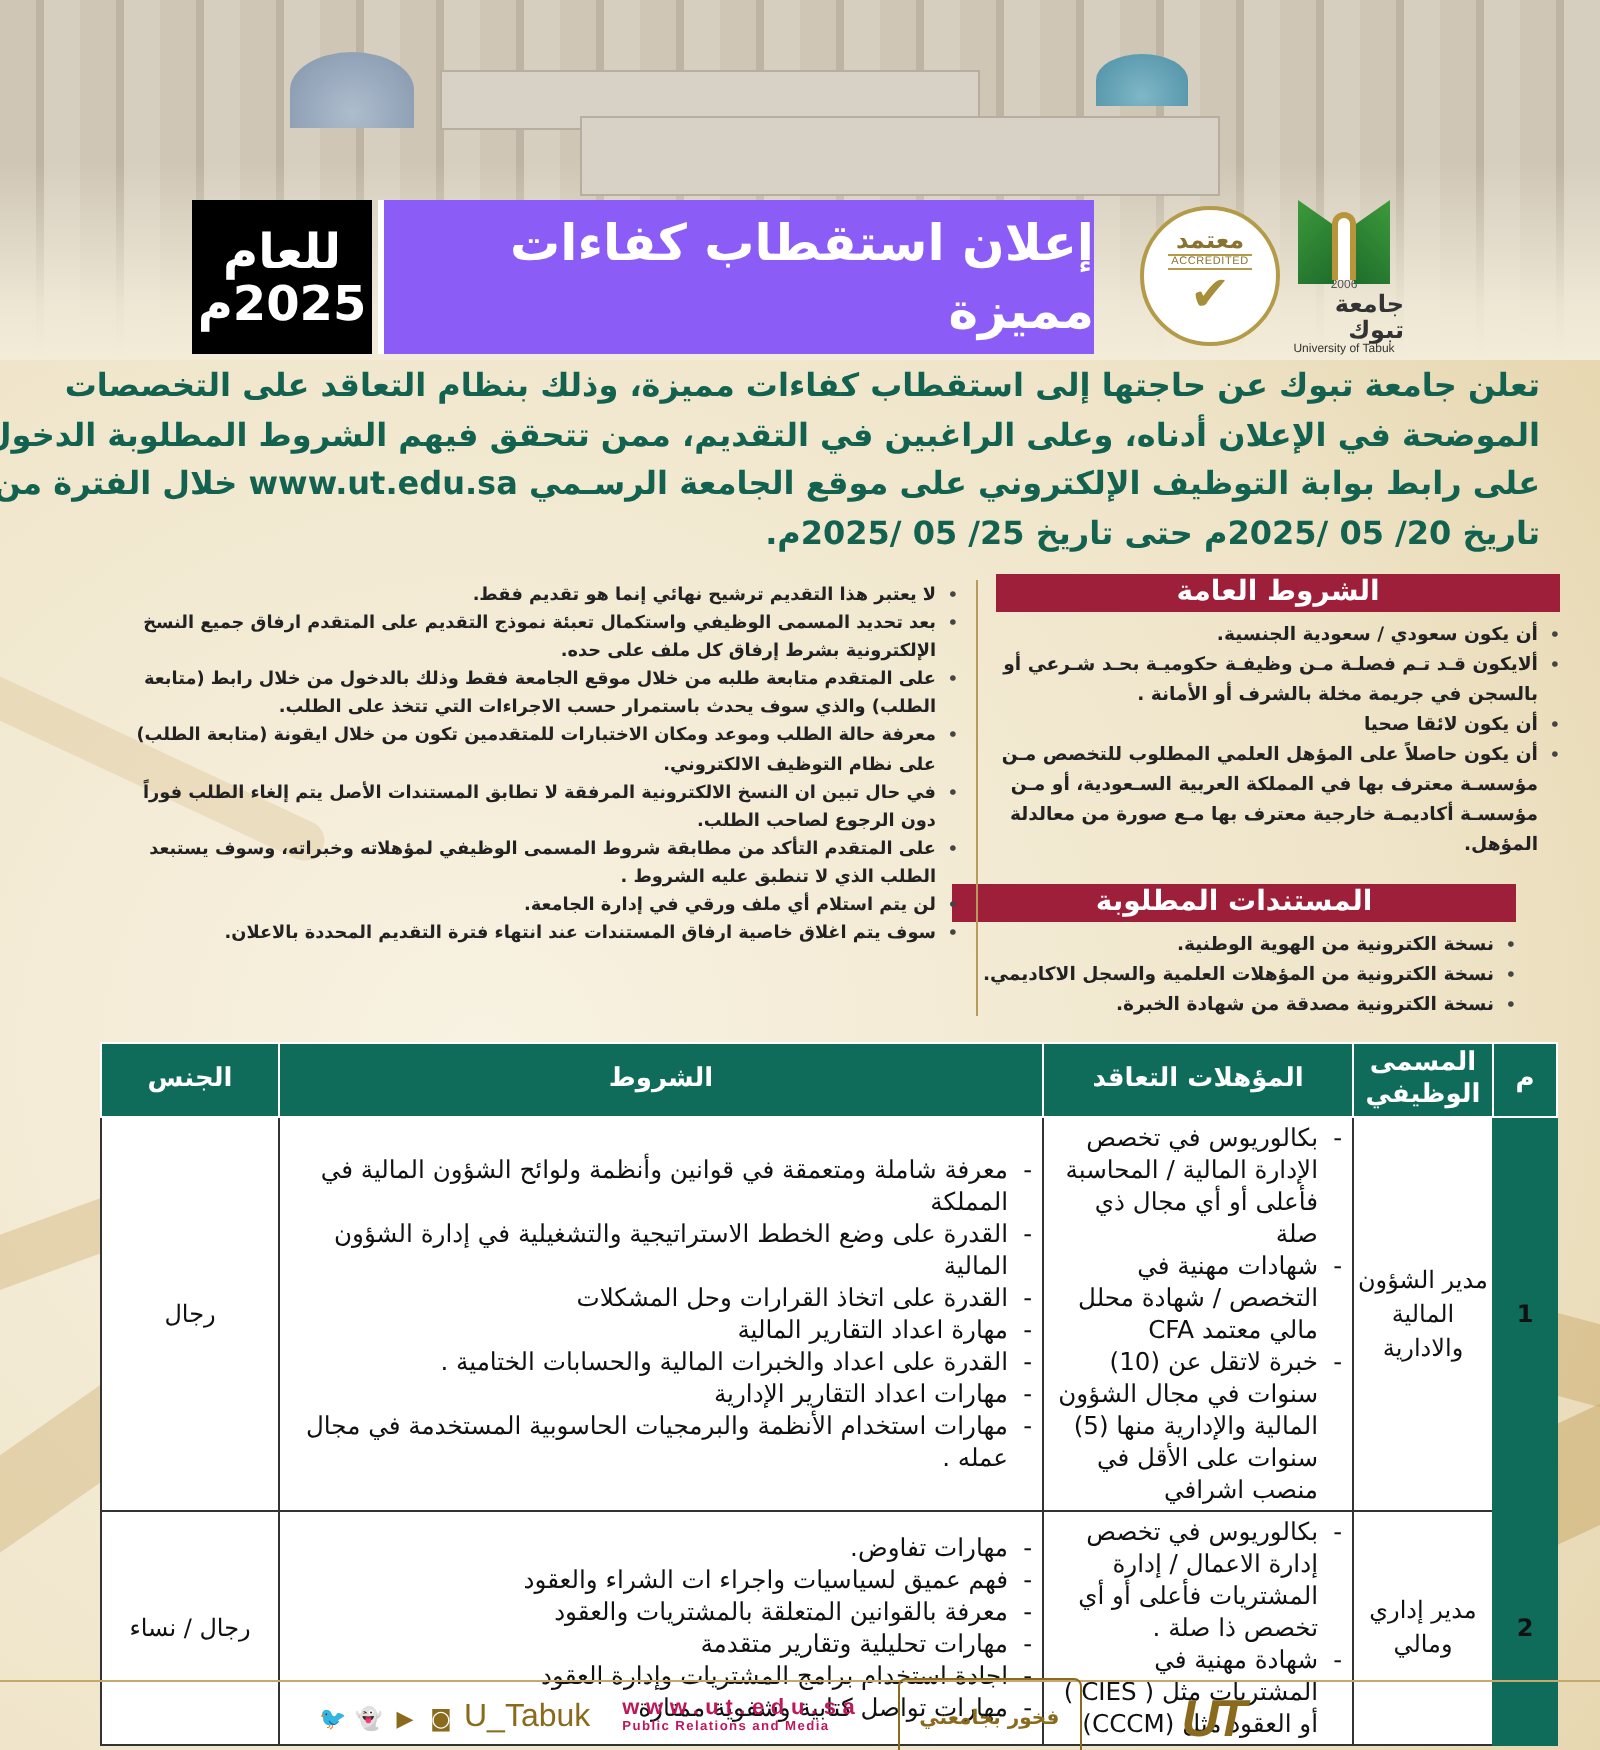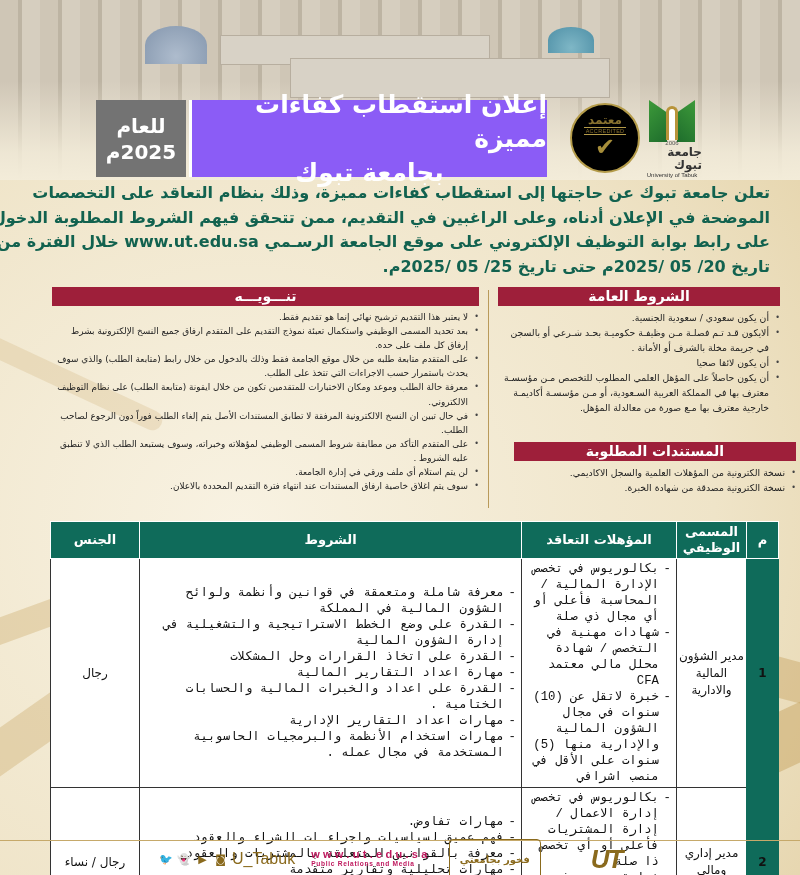--- a/index.html
+++ b/index.html
@@ -34,33 +34,33 @@
   .photo .dome { position: absolute; border-radius: 50% 50% 0 0; }
   .dome1 { left: 145px; top: 26px; width: 62px; height: 38px; background: radial-gradient(circle at 50% 80%, #aebccd, #8496ad); }
   .dome2 { left: 548px; top: 27px; width: 46px; height: 26px; background: radial-gradient(circle at 50% 80%, #7fb7c6, #4e8fa6); }
   .photo .roof { position: absolute; background: #d8d2c6; border: 1px solid #b7ae9f; }
   .roof1 { left: 220px; top: 35px; width: 270px; height: 30px; background: #c9c6c0; }
   .roof2 { left: 290px; top: 58px; width: 320px; height: 40px; }
 
   
   .banner { position: absolute; top: 100px; height: 77px; }
   .year-box {
-    left: 96px; width: 90px; background: #737373; color: #fff;
+    left: 96px; width: 90px; background: #000000; color: #fff;
     display: flex; flex-direction: column; align-items: center; justify-content: center;
-    font-weight: bold; font-size: 20px; line-height: 26px;
+    font-weight: bold; font-size: 24px; line-height: 26px;
   }
   .title-box {
     left: 189px; width: 358px; background: #8b5cf6; color: #fff;
     border-left: 3px solid #fff;
     display: flex; flex-direction: column; align-items: center; justify-content: center;
     font-weight: bold; font-size: 25px; line-height: 34px;
   }
   .accredited {
     position: absolute; left: 570px; top: 103px; width: 70px; height: 70px; border-radius: 50%;
-    border: 2px solid #b49b49; background: #000000;
+    border: 2px solid #b49b49; background: #ffffff;
     display: flex; flex-direction: column; align-items: center; justify-content: flex-start; padding-top: 8px;
     color: #8a7330;
   }
   .accredited .ar { font-size: 12px; font-weight: bold; }
   .accredited .en { font-size: 5.5px; letter-spacing: 0.3px; font-family: "Liberation Sans", sans-serif; border-top: 1px solid #b49b49; border-bottom: 1px solid #b49b49; padding: 0 2px; }
   .accredited .check { font-size: 24px; line-height: 24px; color: #a78e3a; }
   .ut-logo { position: absolute; left: 642px; top: 100px; width: 60px; height: 78px; display: flex; flex-direction: column; align-items: center; }
   .ut-emblem { width: 46px; height: 42px; position: relative; }
   .ut-emblem .l { position: absolute; left: 0; top: 0; width: 18px; height: 42px; background: linear-gradient(135deg, #3d9a3a, #1e6d2c); clip-path: polygon(0 0, 100% 30%, 100% 100%, 0 100%); }
   .ut-emblem .r { position: absolute; right: 0; top: 0; width: 18px; height: 42px; background: linear-gradient(225deg, #3d9a3a, #1e6d2c); clip-path: polygon(0 30%, 100% 0, 100% 100%, 0 100%); }
@@ -76,24 +76,24 @@
     text-align-last: right;
   }
   .intro p { white-space: nowrap; }
 
   
   .sec-header {
     background: #9e1f3a; color: #fff; font-weight: bold; text-align: center;
     font-size: 14px; height: 19px; line-height: 19px;
   }
   .general { position: absolute; left: 498px; top: 287px; width: 282px; }
-  .docs { position: absolute; left: 514px; top: 442px; width: 282px; }
+  .docs { position: absolute; left: 476px; top: 442px; width: 282px; }
   .note { position: absolute; left: 52px; top: 287px; width: 427px; }
   .vline { position: absolute; left: 488px; top: 290px; width: 1px; height: 218px; background: #b99a5a; }
-  ul.blist { list-style: none; margin-top: 4px; }
+  ul.blist { list-style: none; margin-top: 4px; font-weight: bold; }
   ul.blist li {
     position: relative; padding-right: 11px; font-size: 9.3px; line-height: 15px; color: #222;
   }
   ul.blist li::before { content: "•"; position: absolute; right: 0; top: 0; font-size: 8px; color: #444; }
   .note ul.blist li { font-size: 8.9px; line-height: 14.1px; }
 
   
   table.jobs {
     position: absolute; left: 50px; top: 521px; width: 729px;
     border-collapse: collapse; background: #fff; font-size: 12px;
@@ -101,21 +101,21 @@
   table.jobs th {
     background: #0f6b5a; color: #fff; font-weight: bold; font-size: 13px;
     border: 1px solid #ffffff; height: 37px; line-height: 16px;
   }
   table.jobs td { border: 1px solid #333; vertical-align: middle; color: #111; }
   td.num { background: #0f6b5a; color: #fff; text-align: center; font-weight: bold; border-color: #0f6b5a !important; width: 32px; }
   td.title { text-align: center; width: 70px; line-height: 17px; }
   td.qual { width: 155px; padding: 2px 5px 2px 3px; }
   td.cond { padding: 2px 5px 2px 3px; }
   td.gender { text-align: center; width: 89px; }
-  ul.dash { list-style: none; font-family: Liberation Mono, monospace; }
+  ul.dash { list-style: none; }
   ul.dash li { position: relative; padding-right: 12px; font-size: 12.3px; line-height: 16px; }
   ul.dash li::before { content: "-"; position: absolute; right: 0; top: 0; }
 
   
   .footer-line { position: absolute; left: 0; top: 840px; width: 800px; height: 1px; background: #c6a96a; }
   .footer { position: absolute; left: 160px; top: 845px; height: 28px; display: flex; align-items: center; gap: 10px; direction: ltr; }
   .social { display: flex; align-items: center; gap: 5px; color: #8a6a1d; font-size: 12px; }
   .social .ic { width: 13px; height: 13px; display: inline-flex; align-items: center; justify-content: center; font-size: 11px; color: #8a6a1d; }
   .handle { font-family: "Liberation Sans", sans-serif; color: #8a6a1d; font-size: 16px; margin-right: 6px; }
   .website { display: flex; flex-direction: column; color: #be185d; font-family: "Liberation Sans", sans-serif; line-height: 10px; }
@@ -141,21 +141,20 @@
   <div class="dome dome1"></div>
   <div class="dome dome2"></div>
 </div>
 
 <div class="banner year-box">
   <span>للعام</span>
   <span>2025م</span>
 </div>
 <div class="banner title-box">
   <span>إعلان استقطاب كفاءات مميزة</span>
-  <span>بجامعة تبوك</span>
 </div>
 <div class="accredited">
   <span class="ar">معتمد</span>
   <span class="en">ACCREDITED</span>
   <span class="check">✔</span>
 </div>
 <div class="ut-logo">
   <div class="ut-emblem">
     <div class="l"></div>
       <div class="r"></div>
@@ -179,29 +178,29 @@
     <li>أن يكون سعودي / سعودية الجنسية.</li>
     <li>ألايكون قـد تـم فصلـة مـن وظيفـة حكوميـة بحـد شـرعي أو بالسجن في جريمة مخلة بالشرف أو الأمانة .</li>
     <li>أن يكون لائقا صحيا</li>
     <li>أن يكون حاصلاً على المؤهل العلمي المطلوب للتخصص مـن مؤسسـة معترف بها في المملكة العربية السـعودية، أو مـن مؤسسـة أكاديمـة خارجية معترف بها مـع صورة من معالدلة المؤهل.</li>
   </ul>
 </div>
 
 <div class="docs">
   <div class="sec-header">المستندات المطلوبة</div>
   <ul class="blist">
+    <li>نسخة الكترونية من الهوية الوطنية.</li>
     <li>نسخة الكترونية من المؤهلات العلمية والسجل الاكاديمي.</li>
     <li>نسخة الكترونية مصدقة من شهادة الخبرة.</li>
   </ul>
 </div>
 
 <div class="vline"></div>
 
 <div class="note">
-  <div class="sec-header">تنـــويـــه</div>
   <ul class="blist">
     <li>لا يعتبر هذا التقديم ترشيح نهائي إنما هو تقديم فقط.</li>
     <li>بعد تحديد المسمى الوظيفي واستكمال تعبئة نموذج التقديم على المتقدم ارفاق جميع النسخ الإلكترونية بشرط إرفاق كل ملف على حده.</li>
     <li>على المتقدم متابعة طلبه من خلال موقع الجامعة فقط وذلك بالدخول من خلال رابط (متابعة الطلب) والذي سوف يحدث باستمرار حسب الاجراءات التي تتخذ على الطلب.</li>
     <li>معرفة حالة الطلب وموعد ومكان الاختبارات للمتقدمين تكون من خلال ايقونة (متابعة الطلب) على نظام التوظيف الالكتروني.</li>
     <li>في حال تبين ان النسخ الالكترونية المرفقة لا تطابق المستندات الأصل يتم إلغاء الطلب فوراً دون الرجوع لصاحب الطلب.</li>
     <li>على المتقدم التأكد من مطابقة شروط المسمى الوظيفي لمؤهلاته وخبراته، وسوف يستبعد الطلب الذي لا تنطبق عليه الشروط .</li>
     <li>لن يتم استلام أي ملف ورقي في إدارة الجامعة.</li>
     <li>سوف يتم اغلاق خاصية ارفاق المستندات عند انتهاء فترة التقديم المحددة بالاعلان.</li>
   </ul>

